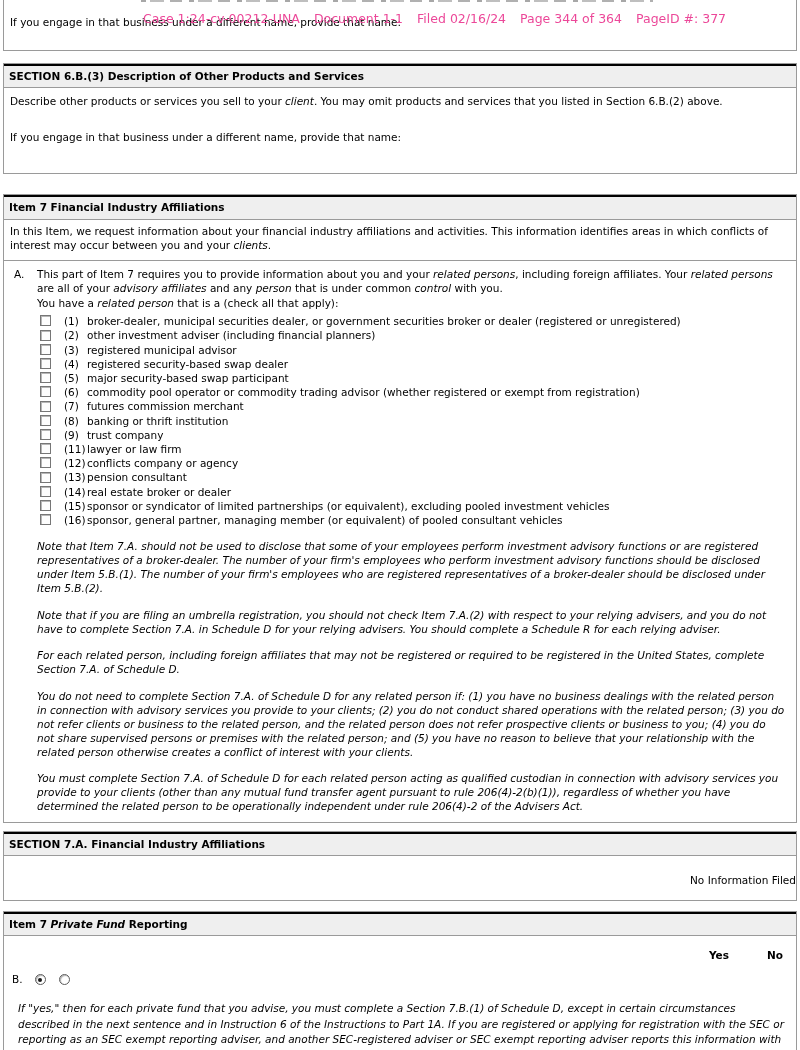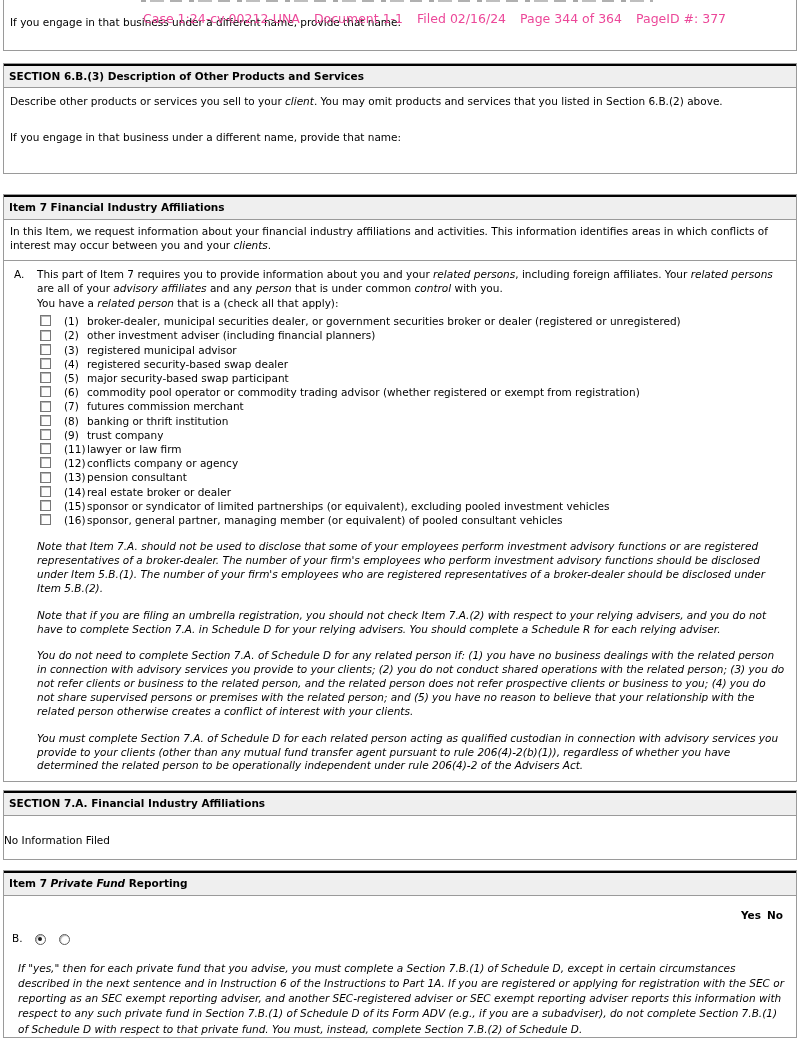--- a/index.html
+++ b/index.html
@@ -40,22 +40,22 @@
   .chk-row { display: flex; align-items: center; height: 14.2px; }
   .cb {
     width: 11px; height: 11px; flex: none; display: inline-block;
     border: 1px solid #767676; background: #fdfdfd;
     box-shadow: inset 1px 1px 0 #b6b6b6; margin-top: -1px;
   }
   .chk-num { width: 23px; margin-left: 13px; flex: none; }
   .note { font-style: italic; margin: 13px 2px 0 0; line-height: 1.32; }
   .notes-block { margin-top: 3px; }
 
-  .nif-body { text-align: left; padding: 17px 0 12px; }
-  .yn-row { display: flex; justify-content: flex-end; font-weight: bold; padding: 12px 10px 0 0; }
+  .nif-body { text-align: right; padding: 17px 0 12px; }
+  .yn-row { display: flex; justify-content: flex-end; font-weight: bold; padding: 12px 10px 0 0; gap: 32px; }
   .yn-cell { width: 26px; text-align: center; }
   .yn-cell.no { width: 22px; }
   .b-row { display: flex; align-items: center; margin-top: 9px; padding: 0 10px 0 8px; }
   .b-label { width: 15px; flex: none; }
   .b-q { flex: 1; }
   .r-cell { width: 26px; text-align: center; flex: none; }
   .r-cell.no { width: 22px; }
   .radio {
     width: 11px; height: 11px; display: inline-block; position: relative;
     border: 1px solid #5c5c5c; border-radius: 50%; background: #fff;
@@ -190,20 +190,21 @@
             <span class="chk-num">(16)</span>
             <span class="chk-label">sponsor, general partner, managing member (or equivalent) of pooled consultant vehicles</span>
           </div>
         </div>
       <div class="notes-block">
 
           <div class="note">Note that Item 7.A. should not be used to disclose that some of your employees perform investment advisory functions or are registered representatives of a broker-dealer. The number of your firm's employees who perform investment advisory functions should be disclosed under Item 5.B.(1). The number of your firm's employees who are registered representatives of a broker-dealer should be disclosed under Item 5.B.(2).</div>
 
           <div class="note">Note that if you are filing an umbrella registration, you should not check Item 7.A.(2) with respect to your relying advisers, and you do not have to complete Section 7.A. in Schedule D for your relying advisers. You should complete a Schedule R for each relying adviser.</div>
 
+          <div class="note">For each related person, including foreign affiliates that may not be registered or required to be registered in the United States, complete Section 7.A. of Schedule D.</div>
 
           <div class="note">You do not need to complete Section 7.A. of Schedule D for any related person if: (1) you have no business dealings with the related person in connection with advisory services you provide to your clients; (2) you do not conduct shared operations with the related person; (3) you do not refer clients or business to the related person, and the related person does not refer prospective clients or business to you; (4) you do not share supervised persons or premises with the related person; and (5) you have no reason to believe that your relationship with the related person otherwise creates a conflict of interest with your clients.</div>
 
           <div class="note">You must complete Section 7.A. of Schedule D for each related person acting as qualified custodian in connection with advisory services you provide to your clients (other than any mutual fund transfer agent pursuant to rule 206(4)-2(b)(1)), regardless of whether you have determined the related person to be operationally independent under rule 206(4)-2 of the Advisers Act.</div>
         </div>
     </div>
   </div>
 </div>
 
 <div class="gap8"></div>

